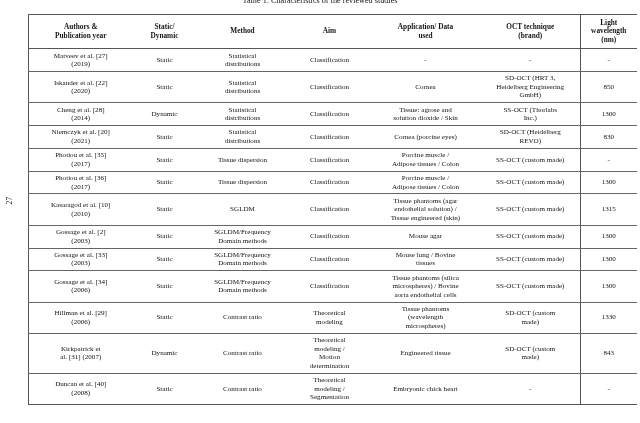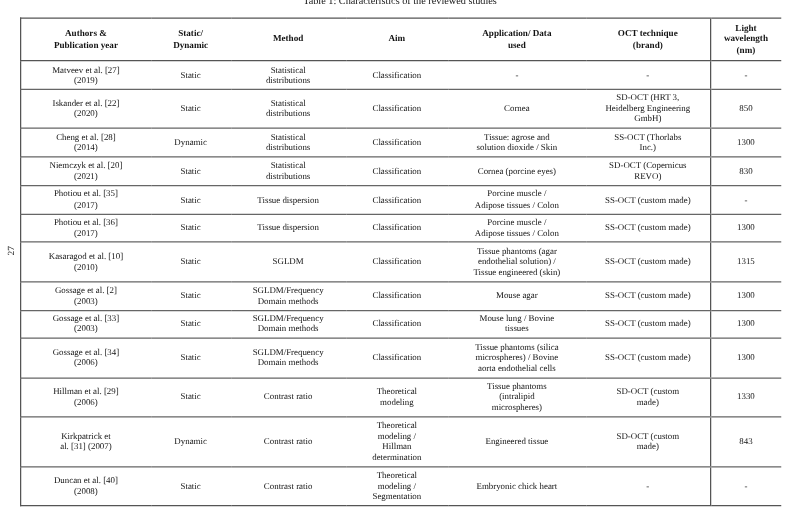--- a/index.html
+++ b/index.html
@@ -36,21 +36,21 @@
     width: 640px;
     text-align: center;
     font-size: 8.2px;
     color: #141414;
     white-space: nowrap;
   }
 
   .table-wrap {
     position: absolute;
     top: 14px;
-    left: 16px;
+    left: 28px;
     width: 608px;
   }
 
   table.studies {
     border-collapse: collapse;
     width: 608px;
     table-layout: fixed;
     font-size: 7.1px;
     line-height: 1.2;
   }
@@ -235,21 +235,21 @@
             <span class="cell-line">Statistical</span>
             <span class="cell-line">distributions</span>
           </td>
           <td class="c3">
             <span class="cell-line">Classification</span>
           </td>
           <td class="c4">
             <span class="cell-line">Cornea (porcine eyes)</span>
           </td>
           <td class="c5">
-            <span class="cell-line">SD-OCT (Copernicus</span>
+            <span class="cell-line">SD-OCT (Heidelberg</span>
             <span class="cell-line">REVO)</span>
           </td>
           <td class="c6">
             <span class="cell-line">830</span>
           </td>
         </tr>
         <tr>
           <td class="c0">
             <span class="cell-line">Photiou et al. [35]</span>
             <span class="cell-line">(2017)</span>
@@ -413,21 +413,21 @@
           </td>
           <td class="c2">
             <span class="cell-line">Contrast ratio</span>
           </td>
           <td class="c3">
             <span class="cell-line">Theoretical</span>
             <span class="cell-line">modeling</span>
           </td>
           <td class="c4">
             <span class="cell-line">Tissue phantoms</span>
-            <span class="cell-line">(intralipid</span>
+            <span class="cell-line">(wavelength</span>
             <span class="cell-line">microspheres)</span>
           </td>
           <td class="c5">
             <span class="cell-line">SD-OCT (custom</span>
             <span class="cell-line">made)</span>
           </td>
           <td class="c6">
             <span class="cell-line">1330</span>
           </td>
         </tr>
@@ -438,21 +438,21 @@
           </td>
           <td class="c1">
             <span class="cell-line">Dynamic</span>
           </td>
           <td class="c2">
             <span class="cell-line">Contrast ratio</span>
           </td>
           <td class="c3">
             <span class="cell-line">Theoretical</span>
             <span class="cell-line">modeling /</span>
-            <span class="cell-line">Hillman</span>
+            <span class="cell-line">Motion</span>
             <span class="cell-line">determination</span>
           </td>
           <td class="c4">
             <span class="cell-line">Engineered tissue</span>
           </td>
           <td class="c5">
             <span class="cell-line">SD-OCT (custom</span>
             <span class="cell-line">made)</span>
           </td>
           <td class="c6">

